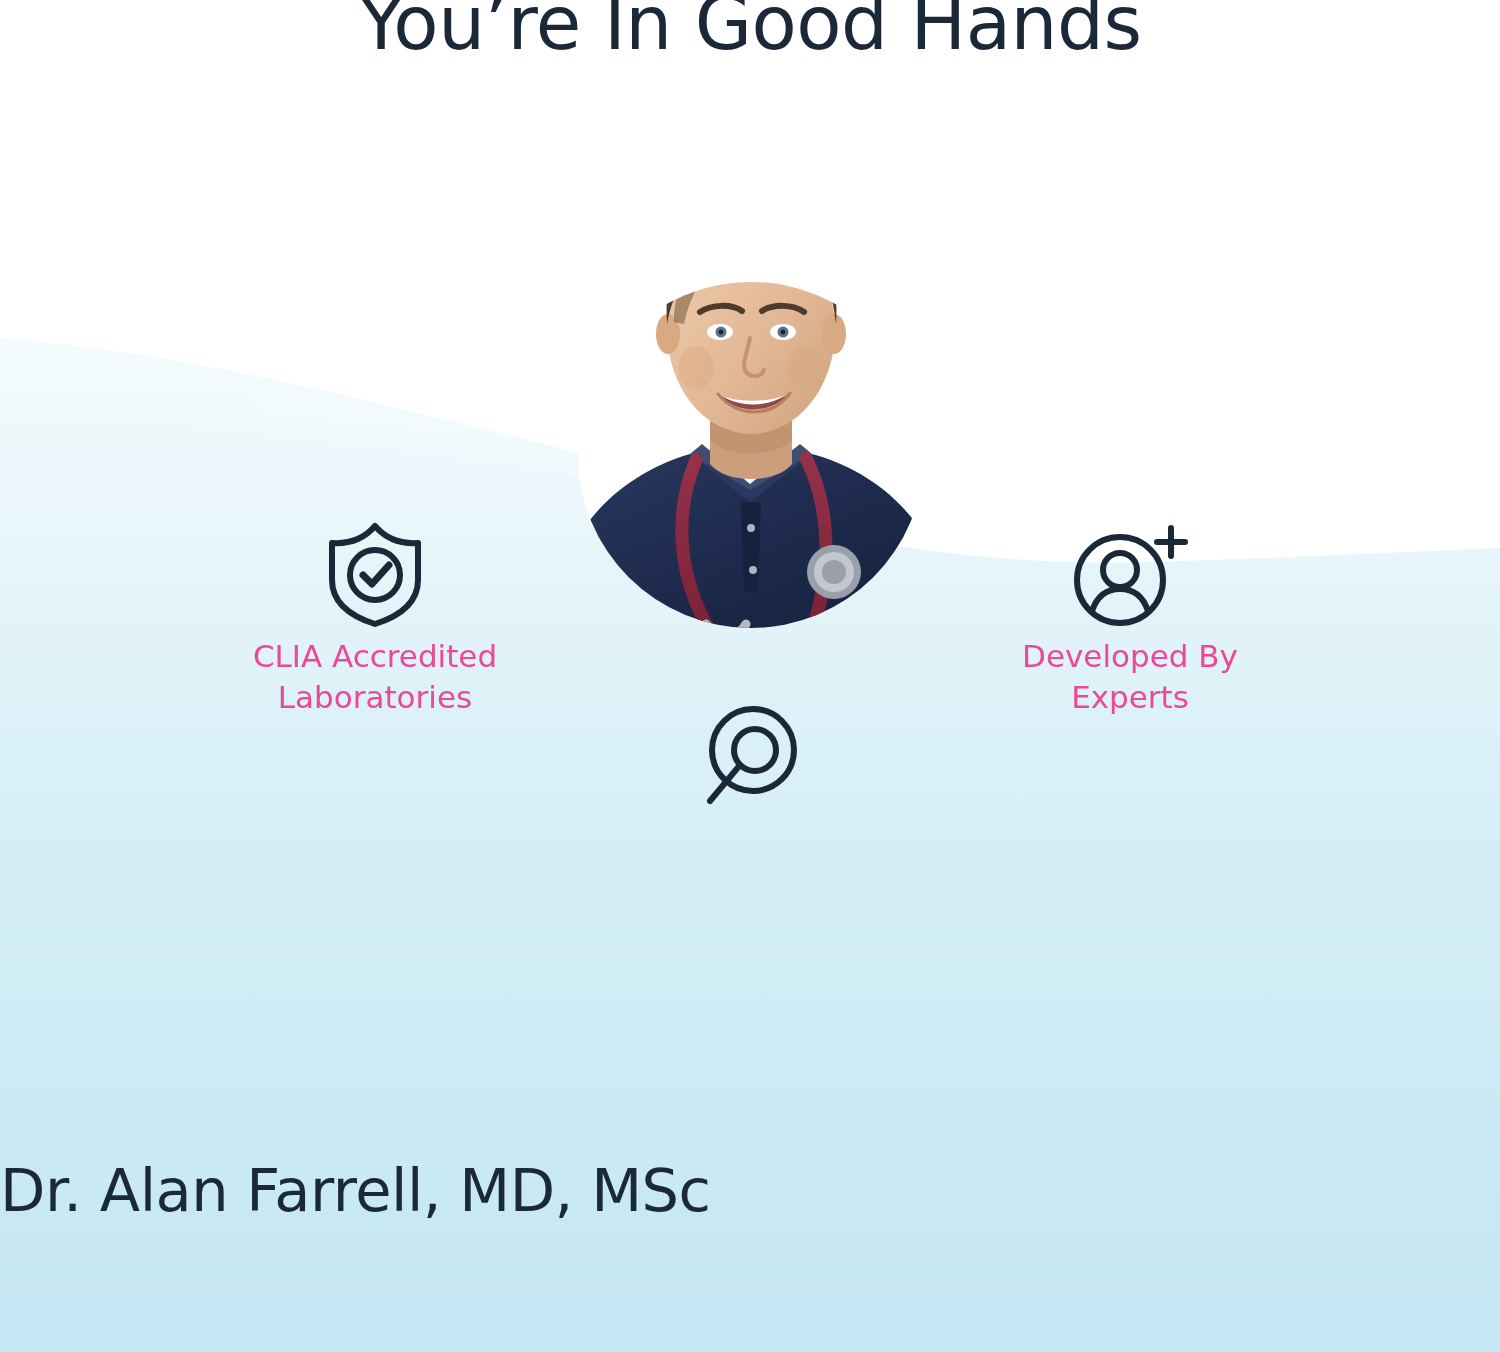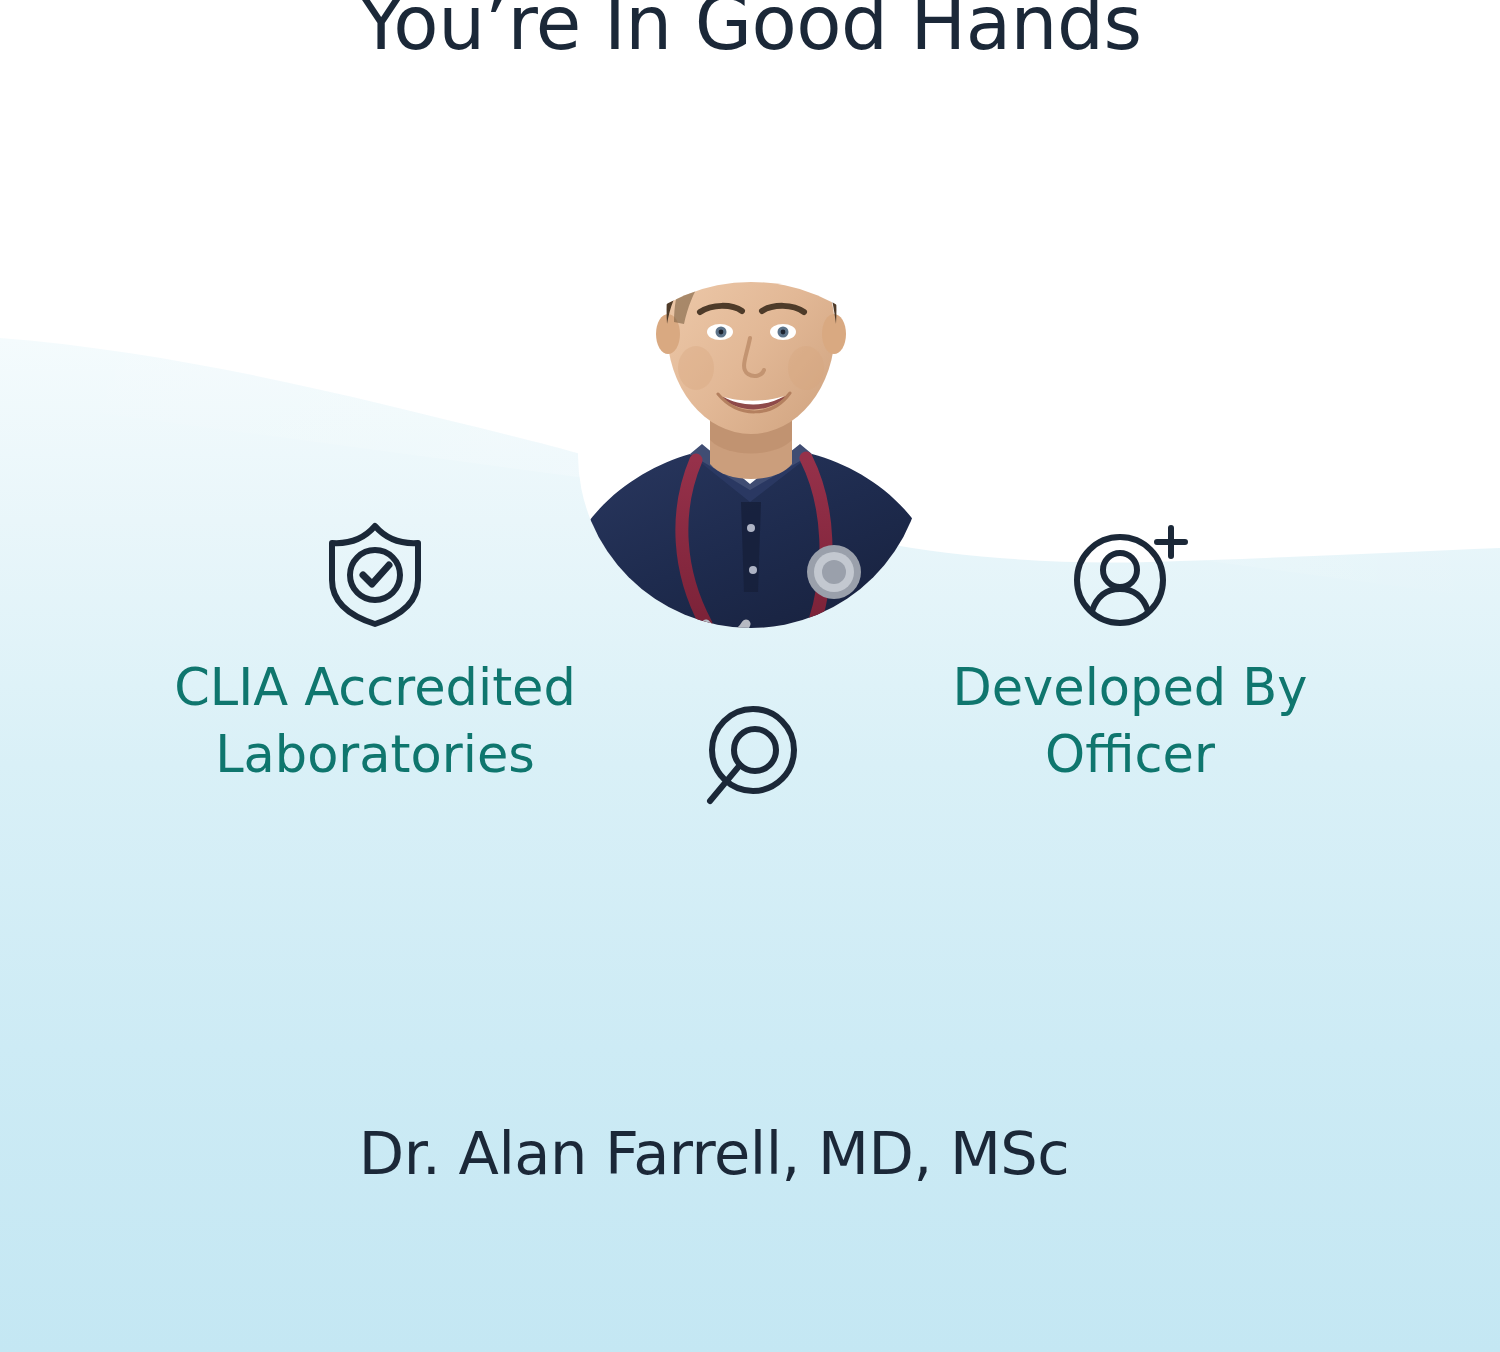--- a/index.html
+++ b/index.html
@@ -64,40 +64,40 @@
     z-index:5;
     text-align:center;
   }
   .feature .icon-box {
     display:flex;
     align-items:center;
     justify-content:center;
     height:112px;
   }
   .feature .label {
-    font-size:51px;
+    font-size:31px;
     line-height:1.32;
-    color:#0f766e;
+    color:#ec4899;
     font-weight:400;
     font-family:"DejaVu Sans", sans-serif;
     white-space:pre-line;
-    margin-top:24px;
+    margin-top:6px;
   }
 
   #feature-clia    { left:125px;  top:518px;  width:500px; }
   #feature-experts { left:880px;  top:518px;  width:500px; }
   #feature-physician { left:510px; top:700px; width:480px; }
 
   
   #credit {
     position:absolute;
     left:0;
-    top:1119px;
+    top:1156px;
     width:1428px;
-    text-align:center;
+    text-align:left;
     z-index:5;
   }
   #credit-name {
     font-size:59px;
     line-height:1.18;
     color:#1b2838;
     font-weight:400;
     letter-spacing:-0.5px;
     font-family:"DejaVu Sans", sans-serif;
   }
@@ -248,21 +248,21 @@
   <div class="feature" id="feature-experts">
     <div class="icon-box">
       <svg width="120" height="112" viewBox="0 0 120 112" aria-hidden="true">
         <circle cx="50" cy="62" r="43" fill="none" stroke="#1b2838" stroke-width="6"></circle>
         <circle cx="50" cy="52" r="17" fill="none" stroke="#1b2838" stroke-width="6"></circle>
         <path d="M22,93 C 27,78 37,71 50,71 C 63,71 73,78 78,93" fill="none" stroke="#1b2838" stroke-width="6" stroke-linecap="round"></path>
         <path d="M101,10 L101,38 M87,24 L115,24" stroke="#1b2838" stroke-width="6" stroke-linecap="round"></path>
       </svg>
     </div>
     <div class="label">Developed By
-Officer</div>
+Experts</div>
   </div>
 
   <div class="feature" id="feature-physician">
     <div class="icon-box">
       <svg width="108" height="112" viewBox="0 0 108 112" aria-hidden="true">
         <circle cx="57" cy="50" r="41" fill="none" stroke="#1b2838" stroke-width="6"></circle>
         <circle cx="59" cy="50" r="21" fill="none" stroke="#1b2838" stroke-width="6"></circle>
         <path d="M44,65 L14,101" fill="none" stroke="#1b2838" stroke-width="6" stroke-linecap="round"></path>
       </svg>
     </div>

